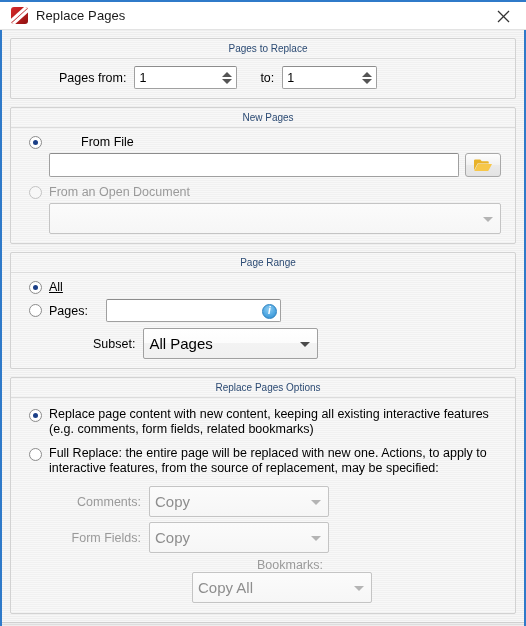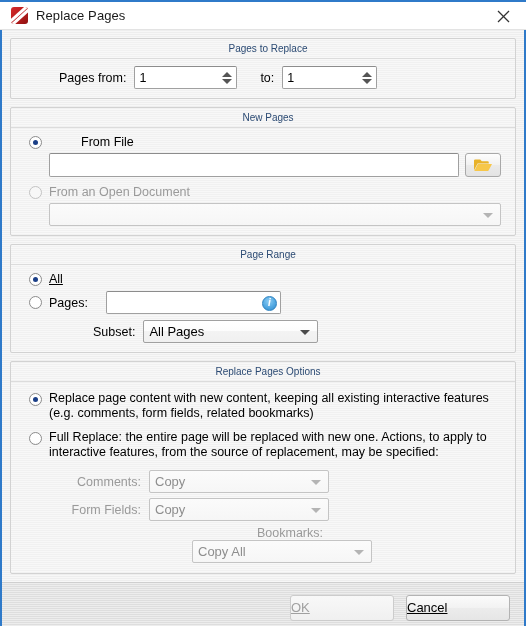--- a/index.html
+++ b/index.html
@@ -197,28 +197,28 @@
     display: flex;
     align-items: flex-start;
     margin-bottom: 4px;
   }
   .radio-row .radio { margin-top: 1px; }
 
   
   .combo {
     position: relative;
     box-sizing: border-box;
-    height: 23px;
+    height: 31px;
     border: 1px solid #a0a0a0;
     border-radius: 2px;
     background: linear-gradient(180deg, #ffffff 0%, #fcfcfc 48%, #f3f3f3 49%, #f0f0f0 100%);
     display: flex;
     align-items: center;
     padding: 0 22px 0 5px;
-    font-size: 13px;
+    font-size: 15px;
     color: #000;
   }
   .combo.disabled {
     color: #8e8e8e;
     border-color: #c4c4c4;
     background: linear-gradient(180deg, #fbfbfb 0%, #f6f6f6 100%);
   }
   .combo-arrow {
     position: absolute;
     right: 7px; top: 50%;

